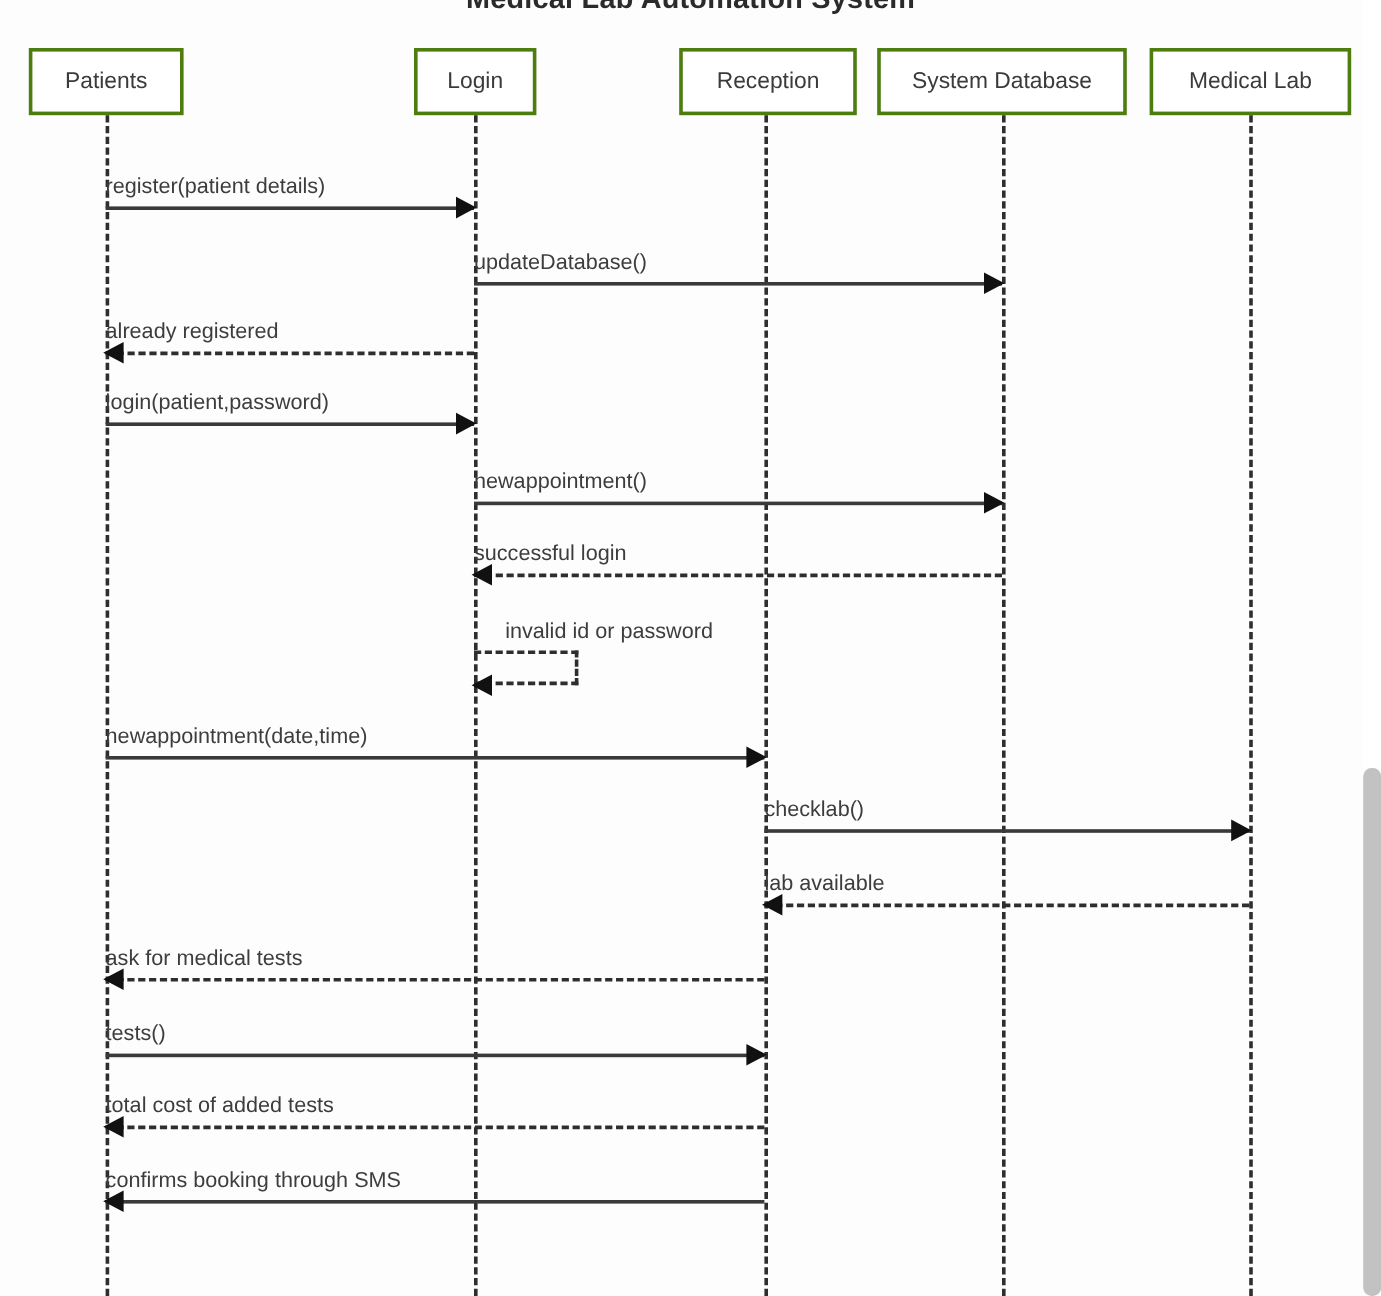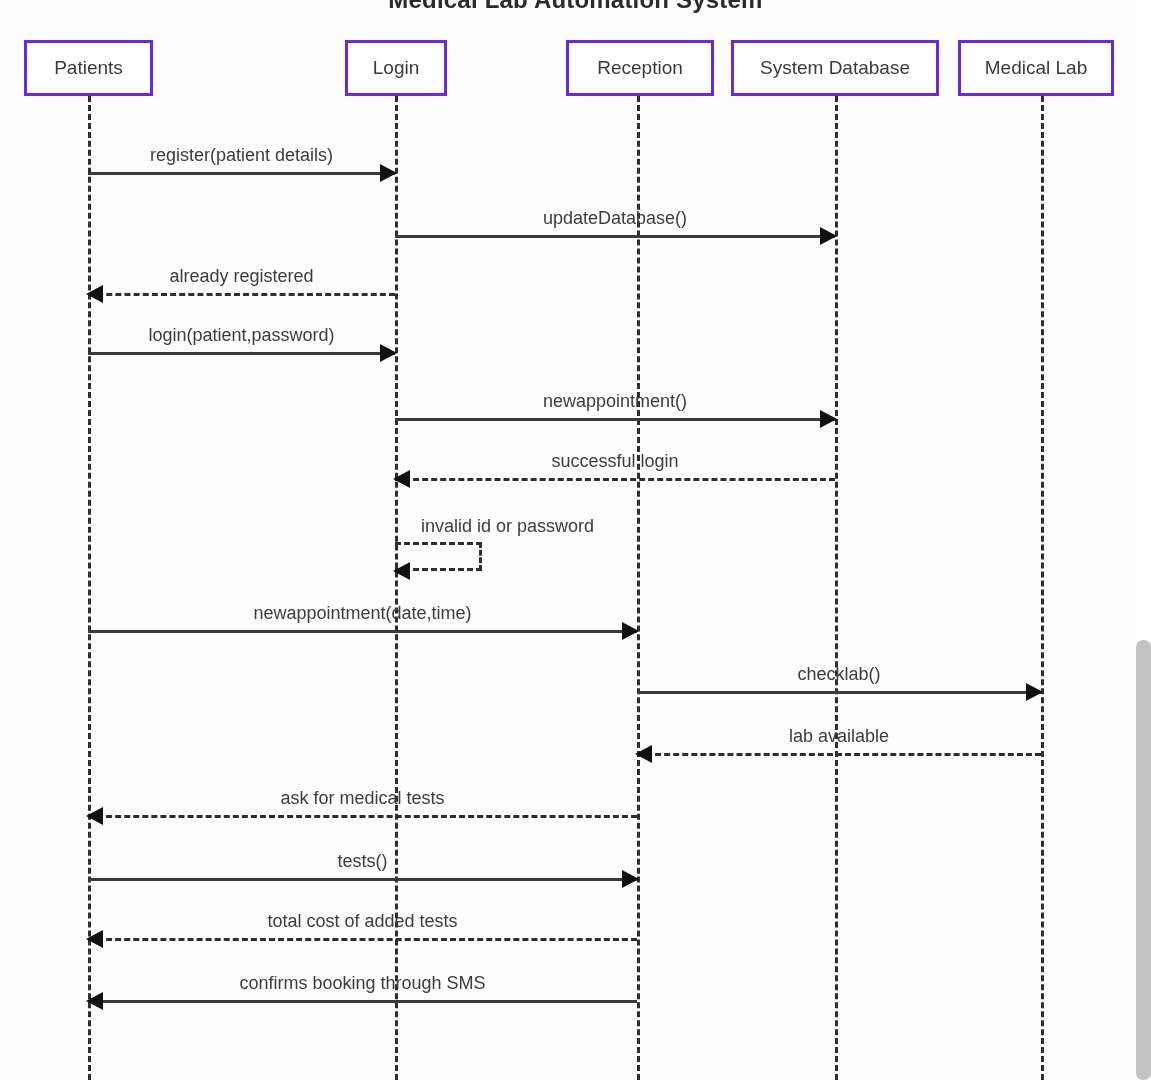--- a/index.html
+++ b/index.html
@@ -34,21 +34,21 @@
     color: #2b2b2b;
     letter-spacing: 0.2px;
     white-space: nowrap;
   }
 
   
   .participant {
     position: absolute;
     box-sizing: border-box;
     background: #ffffff;
-    border: 3px solid #6d28d9;
+    border: 3px solid #4d7c0f;
     display: flex;
     align-items: center;
     justify-content: center;
     color: #3b3b3b;
     font-size: 19px;
     white-space: nowrap;
   }
 
   
   .lifeline {
@@ -87,21 +87,20 @@
   .msg.to-left .head {
     left: -2px;
     border-right: 17px solid #111111;
   }
 
   .msg .label {
     position: absolute;
     left: 0;
     width: 100%;
     bottom: 6px;
-    text-align: center;
     font-size: 18px;
     color: #3d3d3d;
     white-space: nowrap;
   }
 
   
   .selfmsg {
     position: absolute;
   }
   .selfmsg .top-line {
@@ -173,21 +172,21 @@
   </div>
   <div class="participant" style="left:345px; top:40px; width:102px; height:56px;">
     <span>Login</span>
   </div>
   <div class="participant" style="left:566px; top:40px; width:148px; height:56px;">
     <span>Reception</span>
   </div>
   <div class="participant" style="left:731px; top:40px; width:208px; height:56px;">
     <span>System Database</span>
   </div>
-  <div class="participant" style="left:958px; top:40px; width:156px; height:56px;">
+  <div class="participant" style="left:958px; top:40px; width:168px; height:56px;">
     <span>Medical Lab</span>
   </div>
 
   <div class="lifeline" style="left:88px;   top:96px; height:984px;"></div>
   <div class="lifeline" style="left:395px;  top:96px; height:984px;"></div>
   <div class="lifeline" style="left:637px;  top:96px; height:984px;"></div>
   <div class="lifeline" style="left:835px;  top:96px; height:984px;"></div>
   <div class="lifeline" style="left:1041px; top:96px; height:984px;"></div>
 
   <div class="msg solid to-right" style="left:88px; top:172px; width:307px;">

